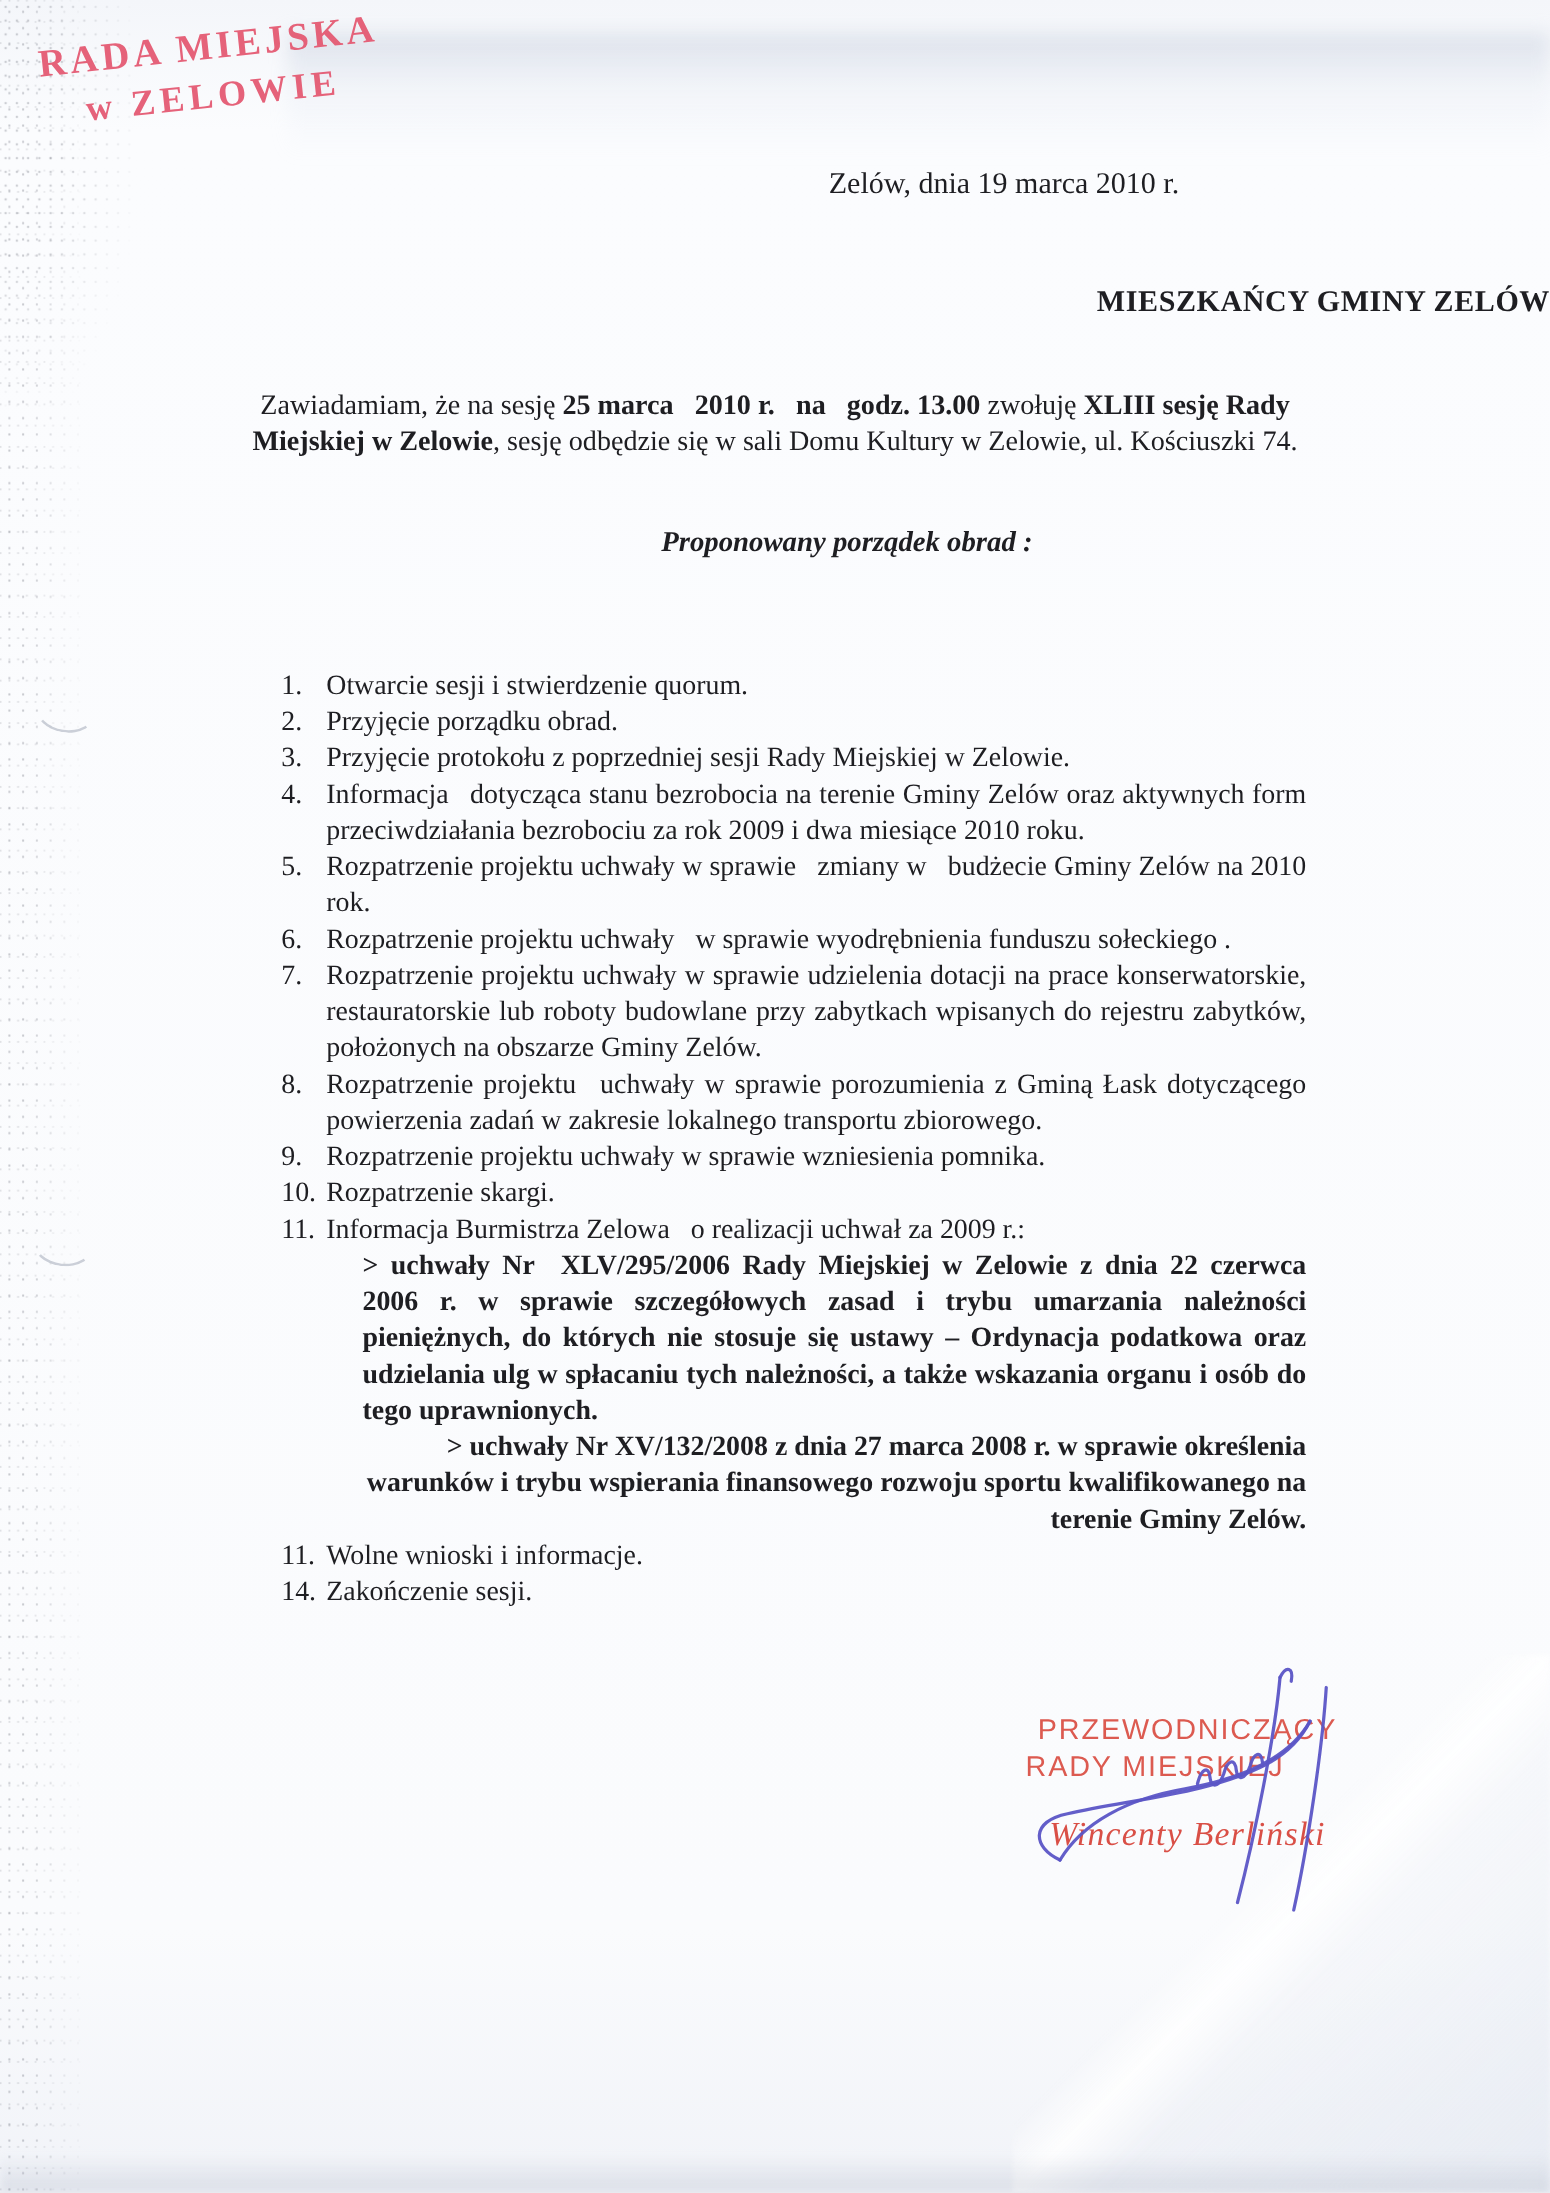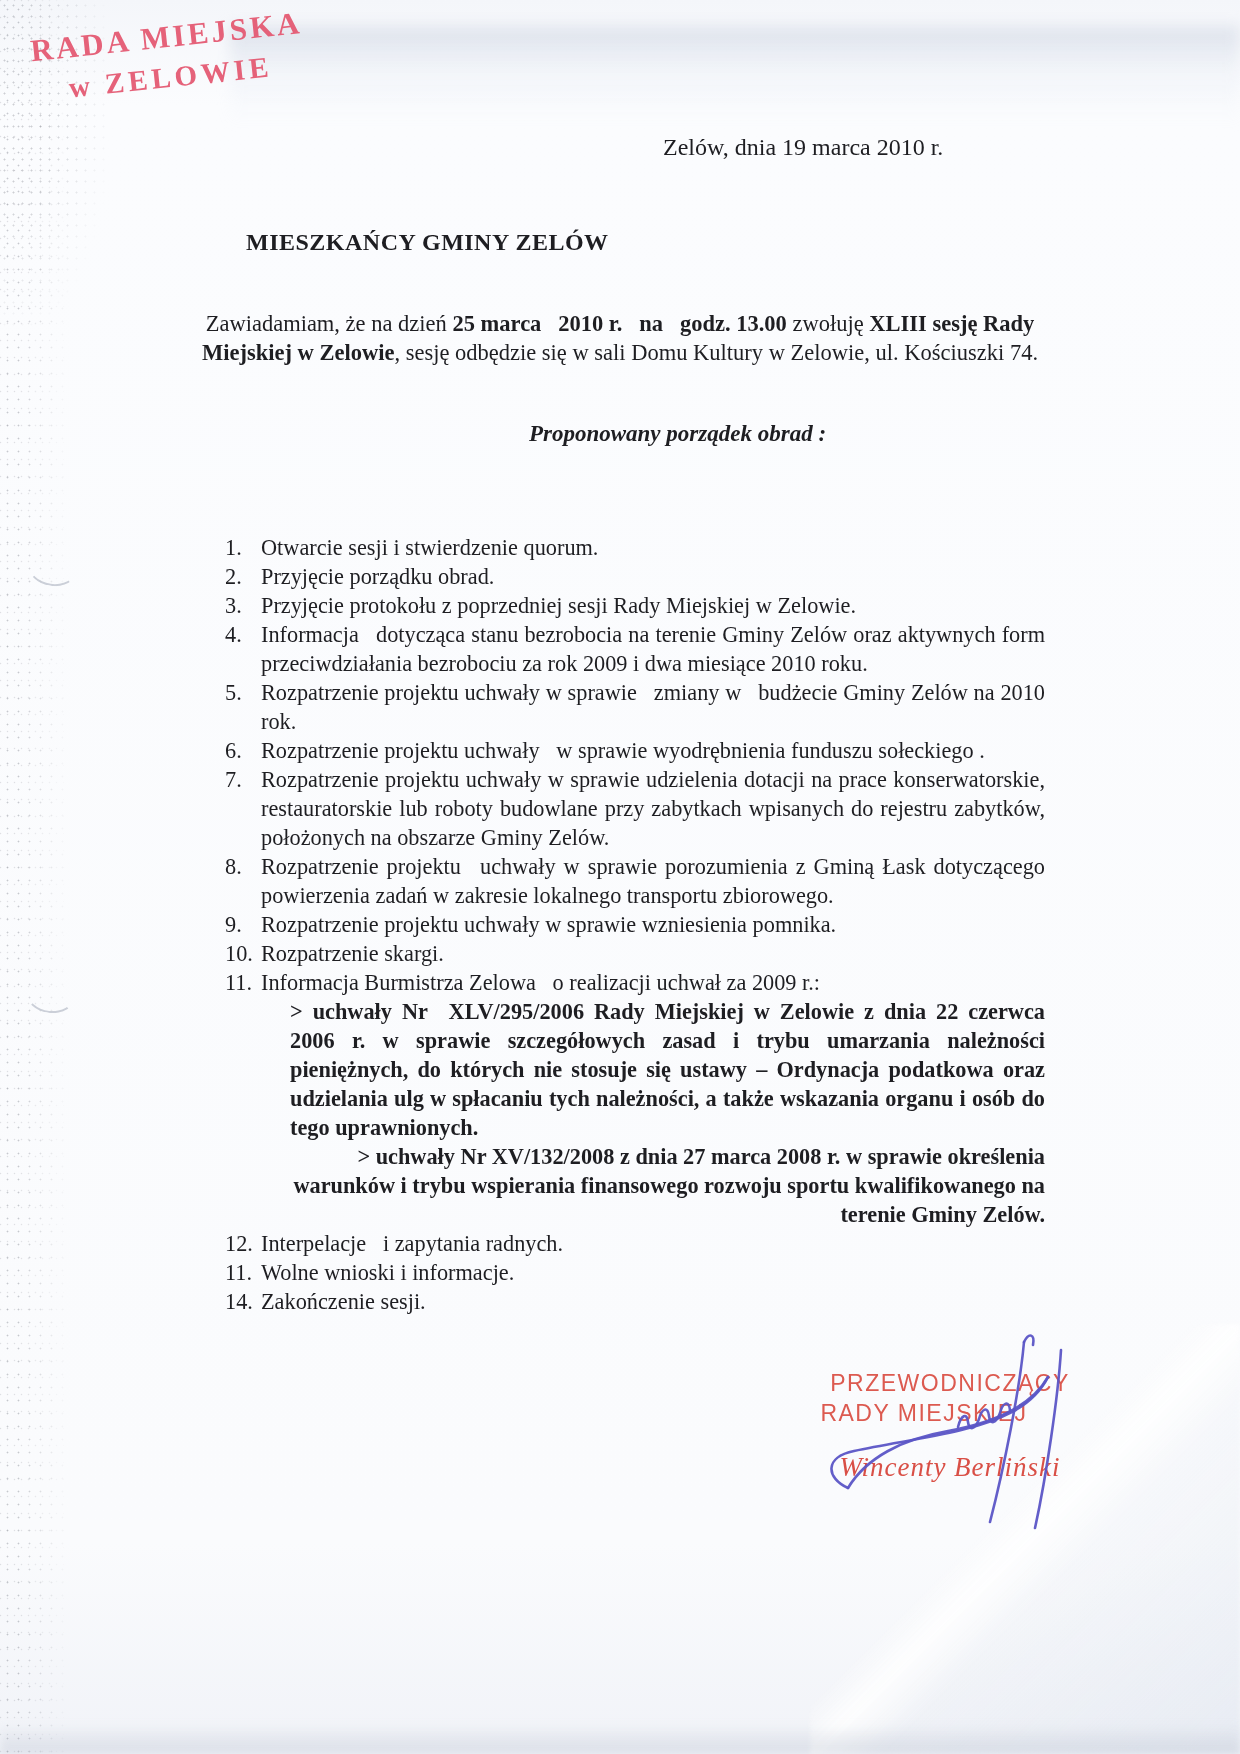--- a/index.html
+++ b/index.html
@@ -69,21 +69,21 @@
   }
   .stamp-top .l2{font-size:29px;letter-spacing:4px;}
 
   .dateline{
     position:absolute;left:663px;top:134px;
     font-size:24px;
   }
   .addressee{
     position:absolute;left:0;top:229px;width:100%;
     padding-left:246px;box-sizing:border-box;
-    text-align:left;font-weight:bold;font-size:24px;letter-spacing:.5px;
+    text-align:right;font-weight:bold;font-size:24px;letter-spacing:.5px;
   }
   .intro{
     position:absolute;left:180px;top:310px;width:880px;
     text-align:center;font-size:22.5px;line-height:28.5px;margin:0;
   }
   .intro b{font-weight:bold;}
   .agenda-title{
     position:absolute;left:0;top:421px;width:100%;
     padding-left:115px;box-sizing:border-box;
     text-align:center;font-weight:bold;font-style:italic;font-size:23px;
@@ -131,21 +131,21 @@
 
   <div class="stamp-top">
     <div class="l1">RADA MIEJSKA</div>
     <div class="l2">w ZELOWIE</div>
   </div>
 
   <div class="dateline">Zelów, dnia 19 marca 2010 r.</div>
 
   <div class="addressee">MIESZKAŃCY GMINY ZELÓW</div>
 
-  <p class="intro"><span>Zawiadamiam, że na dzień </span><b>25 marca  2010 r.  na  godz. 13.00</b><span> zwołuję </span><b>XLIII</b> <b>sesję Rady Miejskiej w Zelowie</b><span>, sesję odbędzie się w sali Domu Kultury</span> <span>w Zelowie, ul. Kościuszki 74.</span></p>
+  <p class="intro"><span>Zawiadamiam, że na sesję </span><b>25 marca  2010 r.  na  godz. 13.00</b><span> zwołuję </span><b>XLIII</b> <b>sesję Rady Miejskiej w Zelowie</b><span>, sesję odbędzie się w sali Domu Kultury</span> <span>w Zelowie, ul. Kościuszki 74.</span></p>
 
   <div class="agenda-title">Proponowany porządek obrad :</div>
 
   <div class="agenda">
     <div class="row">
       <span class="num">1.</span>
       <span class="txt">Otwarcie sesji i stwierdzenie quorum.</span>
     </div>
     <div class="row">
       <span class="num">2.</span>
@@ -185,24 +185,20 @@
     </div>
     <div class="row">
       <span class="num">11.</span>
       <span class="txt">Informacja Burmistrza Zelowa  o realizacji uchwał za 2009 r.:</span>
     </div>
     <div class="row sub">
       <span class="txt">&gt; uchwały Nr  XLV/295/2006 Rady Miejskiej w Zelowie z dnia 22 czerwca 2006 r. w sprawie szczegółowych zasad i trybu umarzania należności pieniężnych, do których nie stosuje się ustawy – Ordynacja podatkowa oraz udzielania ulg w spłacaniu tych należności, a także wskazania organu i osób do tego uprawnionych.</span>
     </div>
     <div class="row sub rag">
       <span class="txt">&gt; uchwały Nr XV/132/2008 z dnia 27 marca 2008 r. w sprawie określenia warunków i trybu wspierania finansowego rozwoju sportu kwalifikowanego na terenie Gminy Zelów.</span>
-    </div>
-    <div class="row">
-      <span class="num">12.</span>
-      <span class="txt">Interpelacje  i zapytania radnych.</span>
     </div>
     <div class="row">
       <span class="num">11.</span>
       <span class="txt">Wolne wnioski i informacje.</span>
     </div>
     <div class="row">
       <span class="num">14.</span>
       <span class="txt">Zakończenie sesji.</span>
     </div>
   </div>

